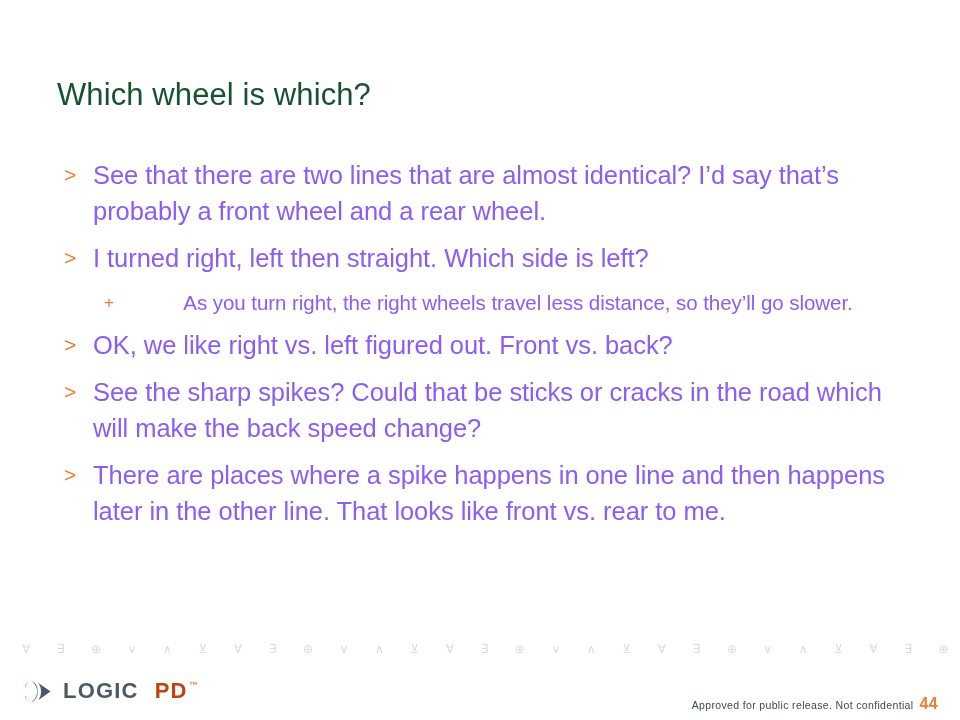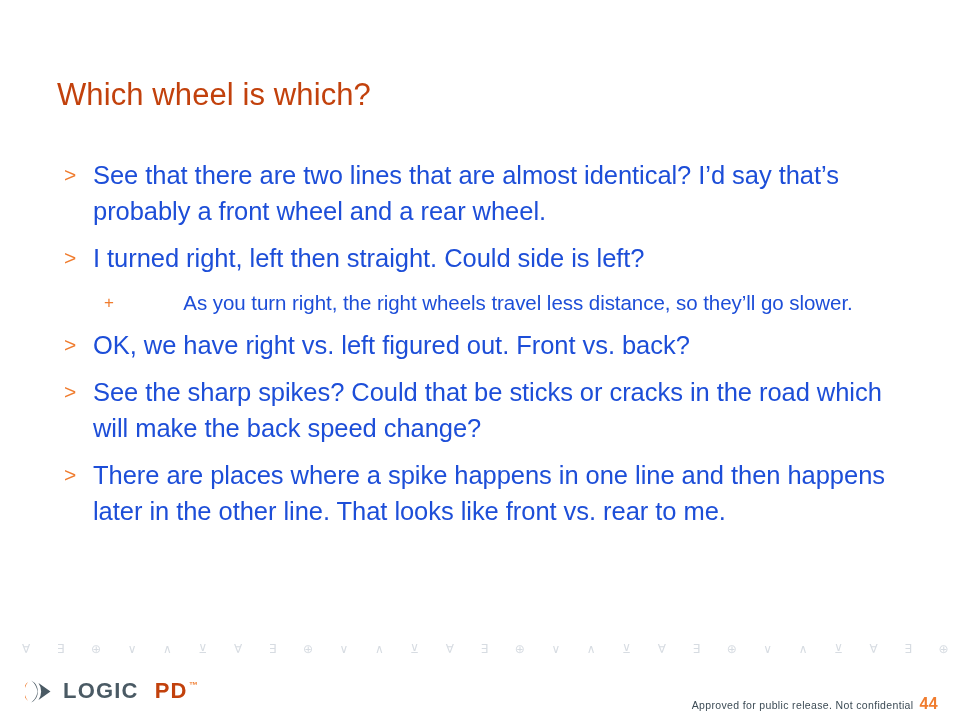--- a/index.html
+++ b/index.html
@@ -20,21 +20,21 @@
     background: #ffffff;
   }
 
   
   .slide-title {
     position: absolute;
     left: 57px;
     top: 76px;
     font-size: 31px;
     line-height: 38px;
-    color: #c2410c;
+    color: #14532d;
     letter-spacing: 0.1px;
     white-space: nowrap;
   }
 
   
   .body-list {
     position: absolute;
     left: 57px;
     top: 157px;
     width: 850px;
@@ -51,21 +51,21 @@
     color: #F07C2E;
     font-size: 21px;
     line-height: 36px;
     width: 36px;
     flex: 0 0 36px;
     text-align: left;
     padding-left: 7px;
     box-sizing: border-box;
   }
   .bullet-text {
-    color: #1d4ed8;
+    color: #8b5cf6;
     font-size: 25.5px;
     line-height: 36px;
     flex: 1;
     letter-spacing: -0.05px;
   }
 
   
   .bullet-row.sub {
     margin-left: 45px;
   }
@@ -169,31 +169,31 @@
 
   <div class="body-list">
 
     <div class="bullet-row">
       <span class="bullet-marker">&gt;</span>
       <span class="bullet-text">See that there are two lines that are almost identical? I’d say that’s probably a front wheel and a rear wheel.</span>
     </div>
 
     <div class="bullet-row">
       <span class="bullet-marker">&gt;</span>
-      <span class="bullet-text">I turned right, left then straight. Could side is left?</span>
+      <span class="bullet-text">I turned right, left then straight. Which side is left?</span>
     </div>
 
     <div class="bullet-row sub">
       <span class="bullet-marker">+</span>
       <span class="bullet-text">As you turn right, the right wheels travel less distance, so they’ll go slower.</span>
     </div>
 
     <div class="bullet-row">
       <span class="bullet-marker">&gt;</span>
-      <span class="bullet-text">OK, we have right vs. left figured out. Front vs. back?</span>
+      <span class="bullet-text">OK, we like right vs. left figured out. Front vs. back?</span>
     </div>
 
     <div class="bullet-row">
       <span class="bullet-marker">&gt;</span>
       <span class="bullet-text">See the sharp spikes? Could that be sticks or cracks in the road which will make the back speed change?</span>
     </div>
 
     <div class="bullet-row">
       <span class="bullet-marker">&gt;</span>
       <span class="bullet-text">There are places where a spike happens in one line and then happens later in the other line. That looks like front vs. rear to me.</span>

